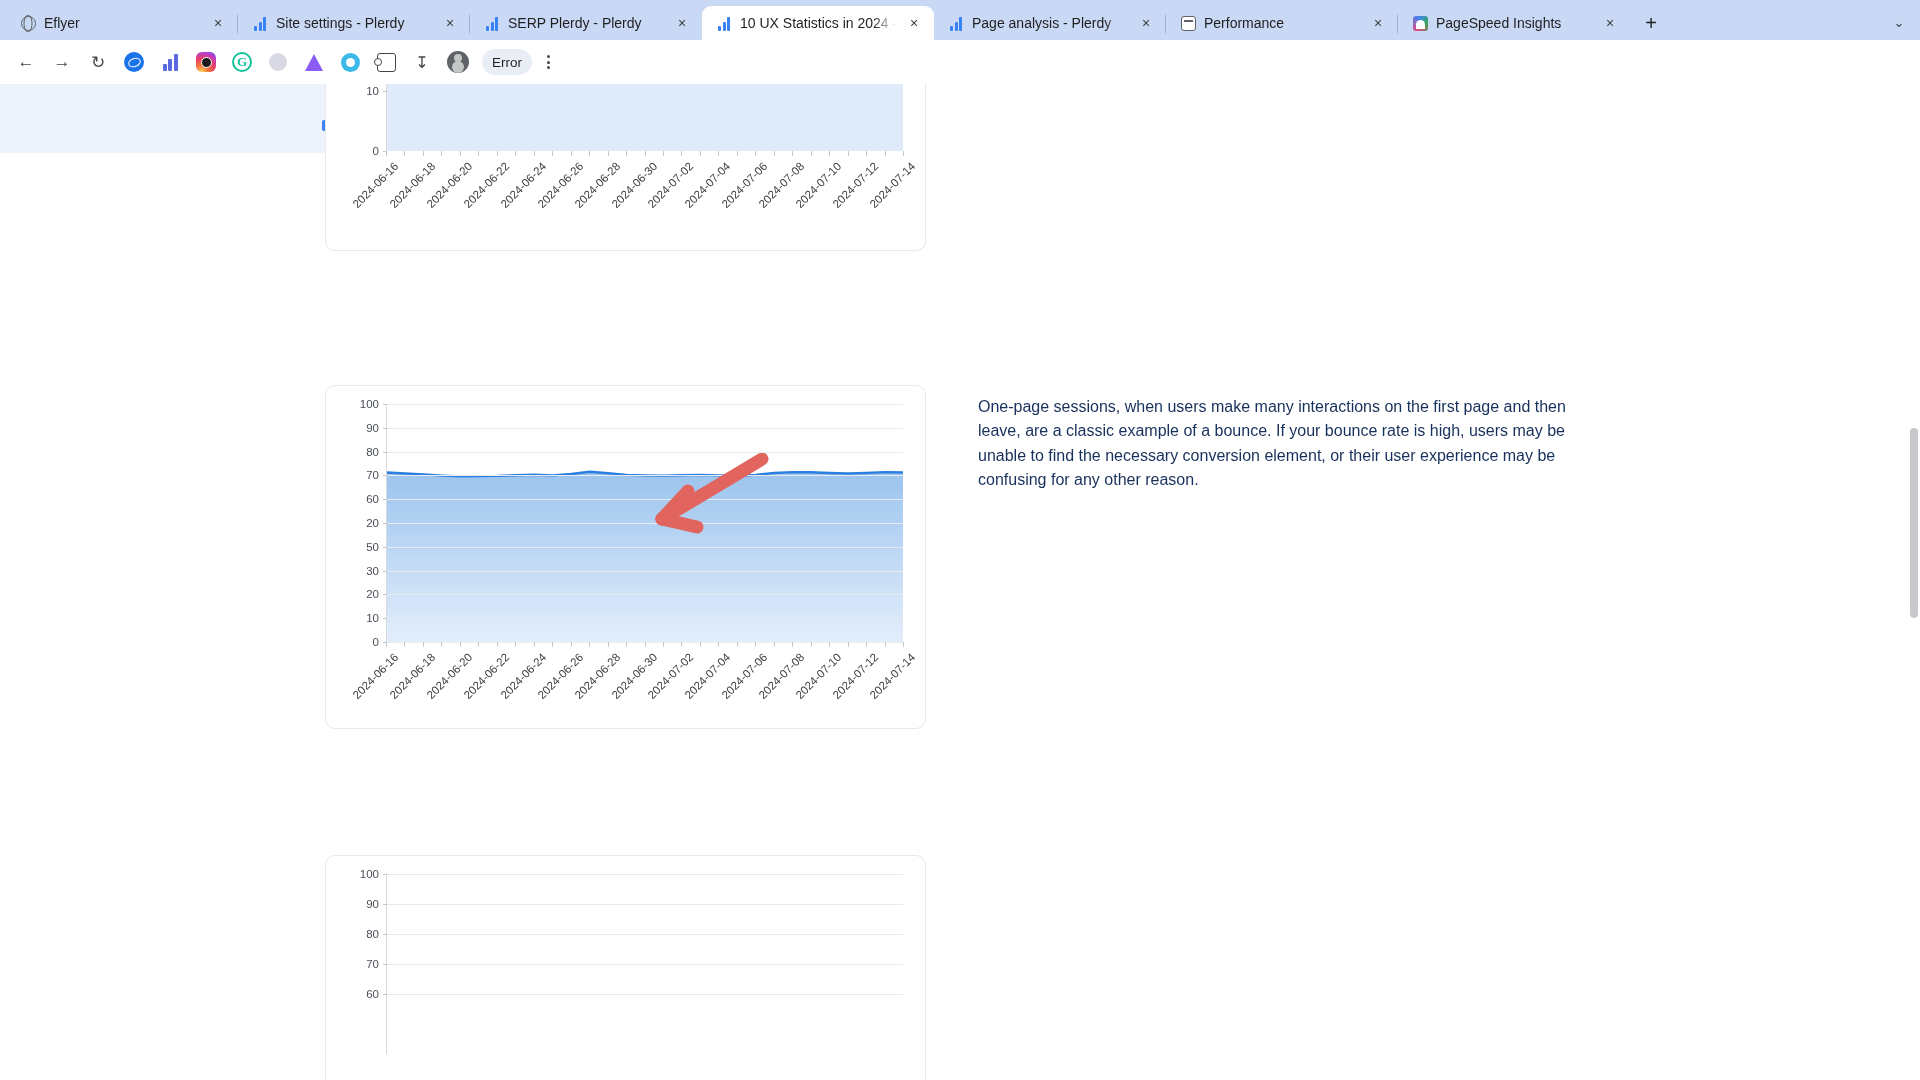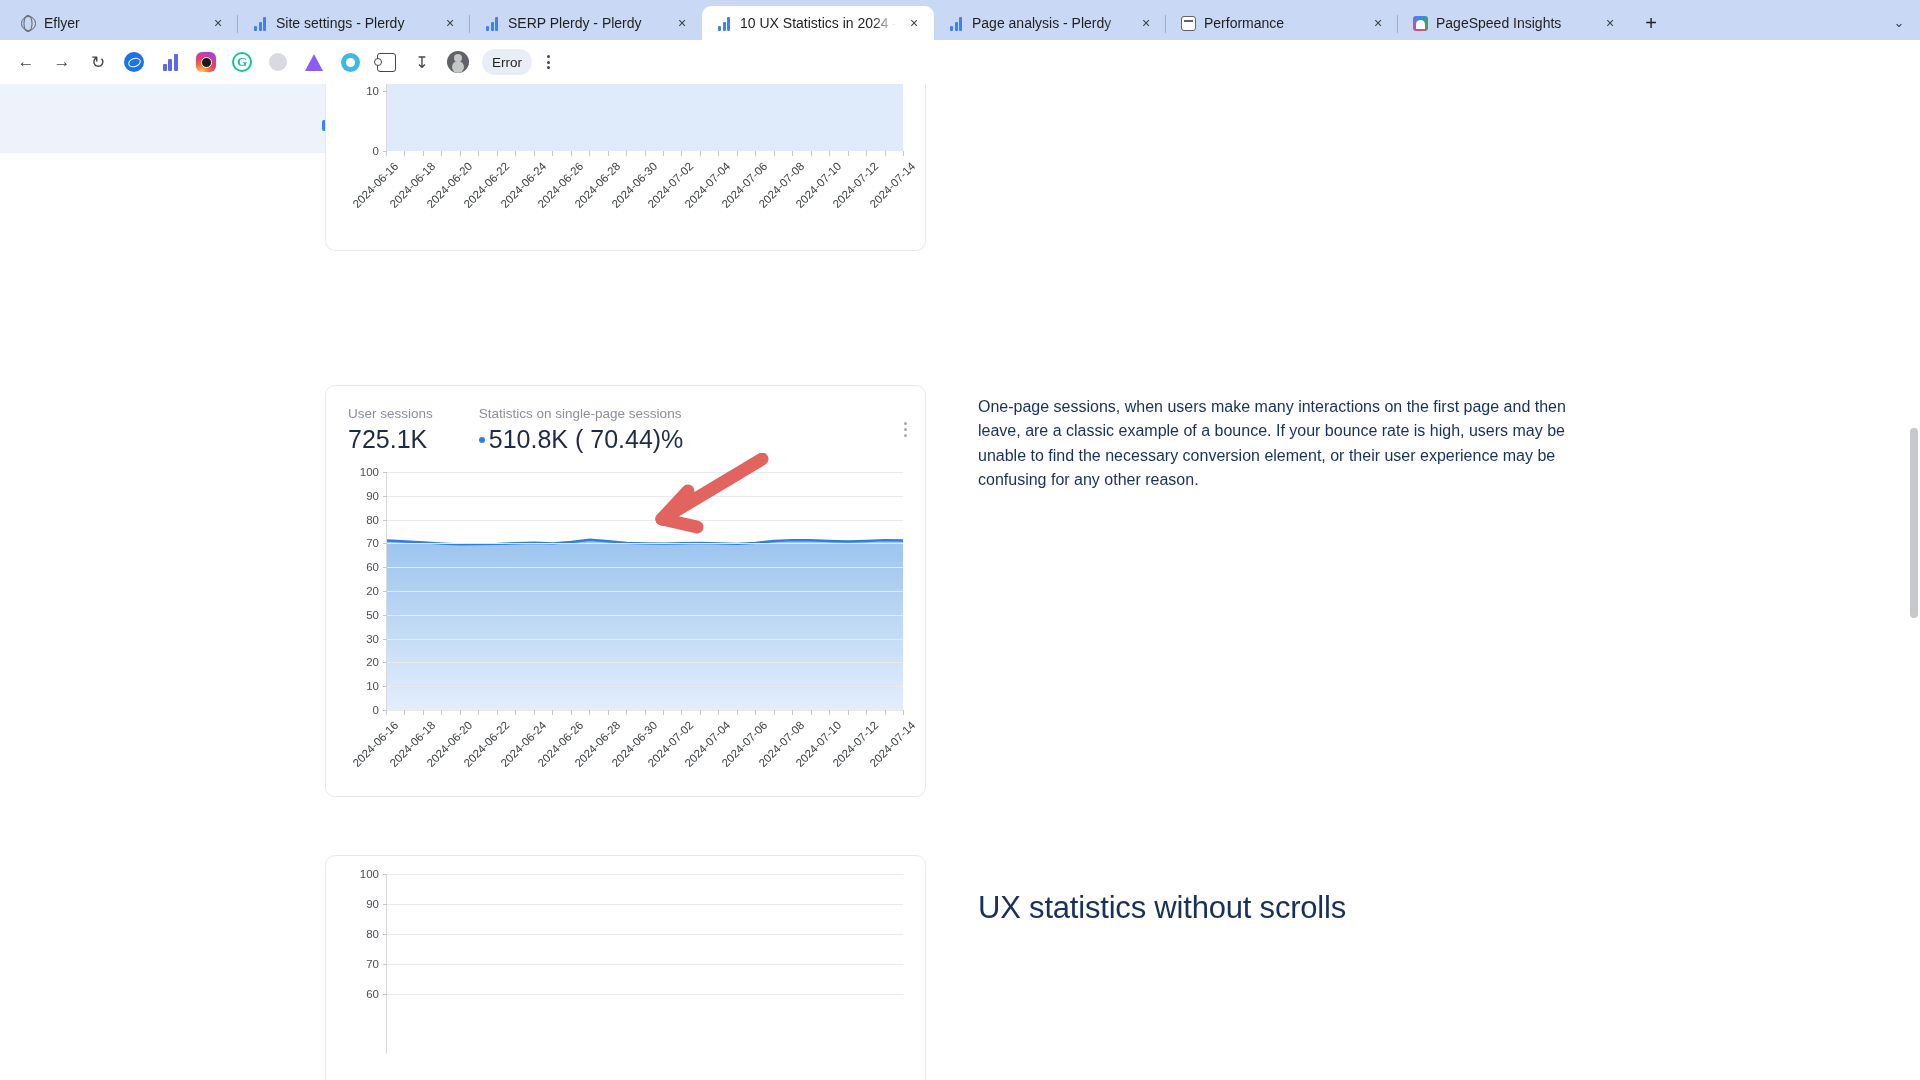--- a/index.html
+++ b/index.html
@@ -463,38 +463,20 @@
               <span class="xlabel" style="left: 375.286px;">2024-07-06</span>
               <span class="xlabel" style="left: 412.214px;">2024-07-08</span>
               <span class="xlabel" style="left: 449.143px;">2024-07-10</span>
               <span class="xlabel" style="left: 486.071px;">2024-07-12</span>
               <span class="xlabel" style="left: 523px;">2024-07-14</span>
             </div>
         </div>
       </div>
 
       <div class="card" style="top:232px;">
-        <div class="card-head">
-          <div class="metric">
-            <div class="metric-label">User sessions</div>
-            <div class="metric-value">725.1K</div>
-          </div>
-          <div class="metric">
-            <div class="metric-label">Statistics on single-page sessions</div>
-            <div class="metric-value">
-              <span class="dot"></span>
-              <span>510.8K ( 70.44)%</span>
-            </div>
-          </div>
-          <div class="card-menu">
-              <span></span>
-              <span></span>
-              <span></span>
-            </div>
-        </div>
         <div class="chart">
           <div class="plot" id="plot1">
             <svg class="area-svg" viewBox="0 0 520 238" preserveAspectRatio="none">
               <defs>
                 <linearGradient id="g1" x1="0" y1="0" x2="0" y2="1">
                   <stop offset="0%" stop-color="#9cc4ee"></stop>
                   <stop offset="100%" stop-color="#e3eefc"></stop>
                 </linearGradient>
               </defs>
               <path id="area1" fill="url(#g1)" d="M0.0 68.5 L18.6 69.5 L37.1 70.4 L55.7 71.6 L74.3 72.4 L92.9 72.1 L111.4 71.9 L130.0 71.2 L148.6 70.7 L167.1 71.4 L185.7 70.0 L204.3 67.8 L222.9 69.3 L241.4 70.9 L260.0 71.4 L278.6 71.6 L297.1 71.2 L315.7 70.9 L334.3 71.4 L352.9 71.9 L371.4 70.9 L390.0 69.0 L408.6 68.1 L427.1 68.3 L445.7 69.0 L464.3 69.5 L482.9 69.0 L501.4 68.1 L520.0 68.5 L520 238 L0 238 Z"></path>
@@ -603,21 +585,20 @@
               <div class="tickmark" style="top: 0px;"></div>
             </div>
         </div>
       </div>
 
       <div class="article" style="top:242px;">
         <p>One-page sessions, when users make many interactions on the first page and then leave, are a classic example of a bounce. If your bounce rate is high, users may be unable to find the necessary conversion element, or their user experience may be confusing for any other reason.</p>
       </div>
 
       <div class="article" style="top:738px;">
-        <h2>UX statistics without scrolls</h2>
       </div>
 
       <svg class="arrow-anno" viewBox="0 0 130 85">
         <line x1="122" y1="6" x2="22" y2="66" stroke="#e2645e" stroke-width="13" stroke-linecap="round"></line>
         <line x1="22" y1="66" x2="48" y2="38" stroke="#e2645e" stroke-width="13" stroke-linecap="round"></line>
         <line x1="22" y1="66" x2="57" y2="74" stroke="#e2645e" stroke-width="13" stroke-linecap="round"></line>
       </svg>
     </div>
 
     <div class="page-scrollbar">

